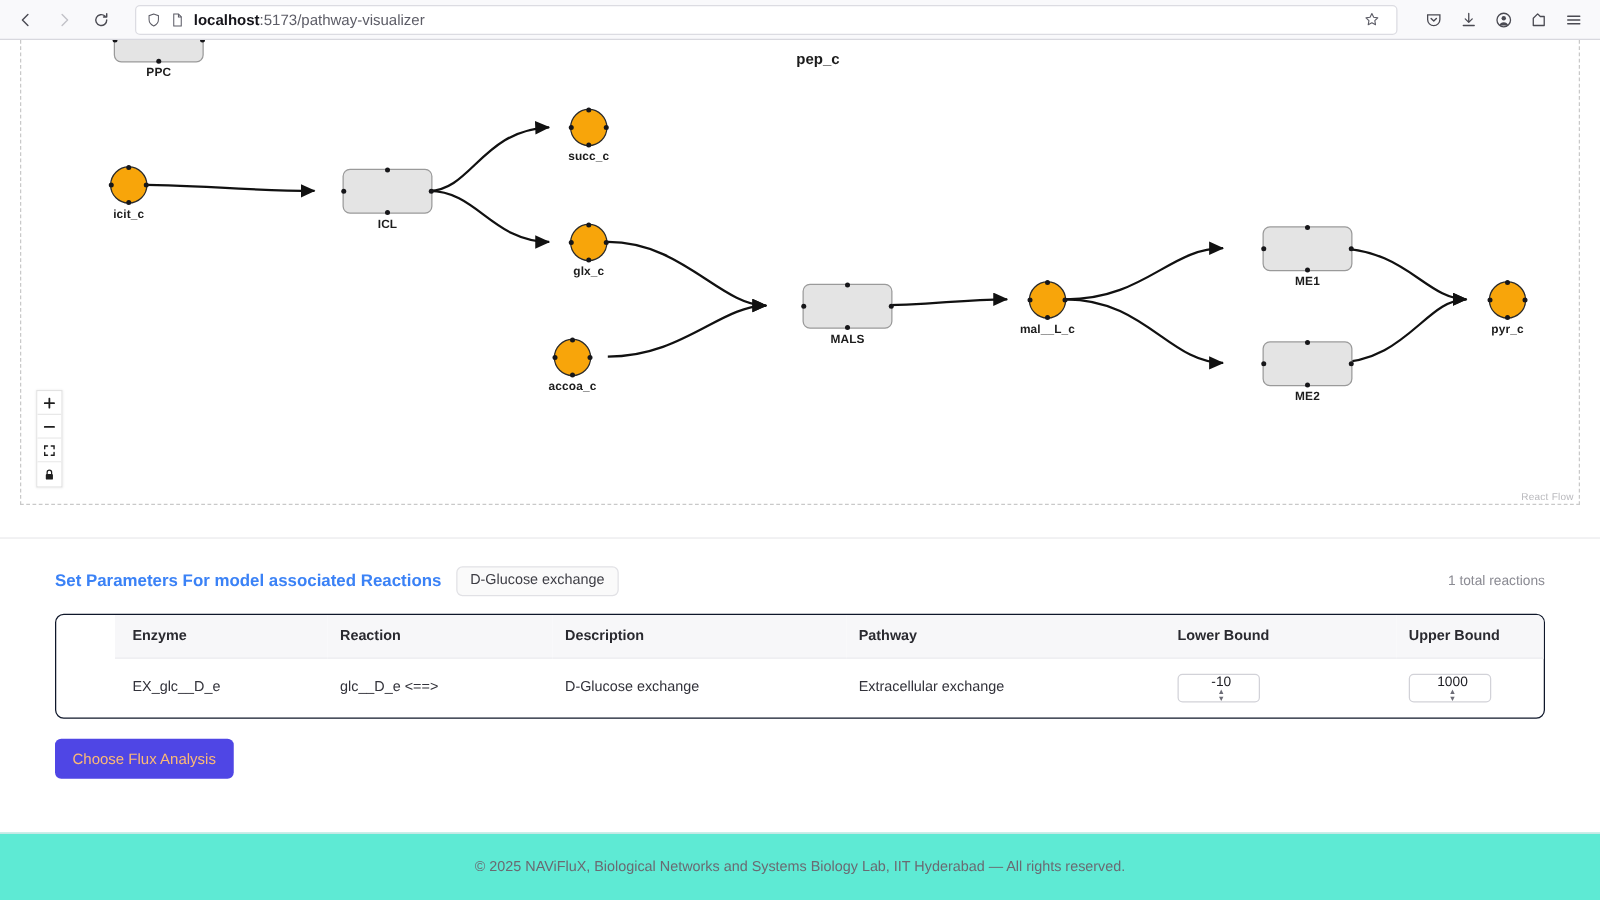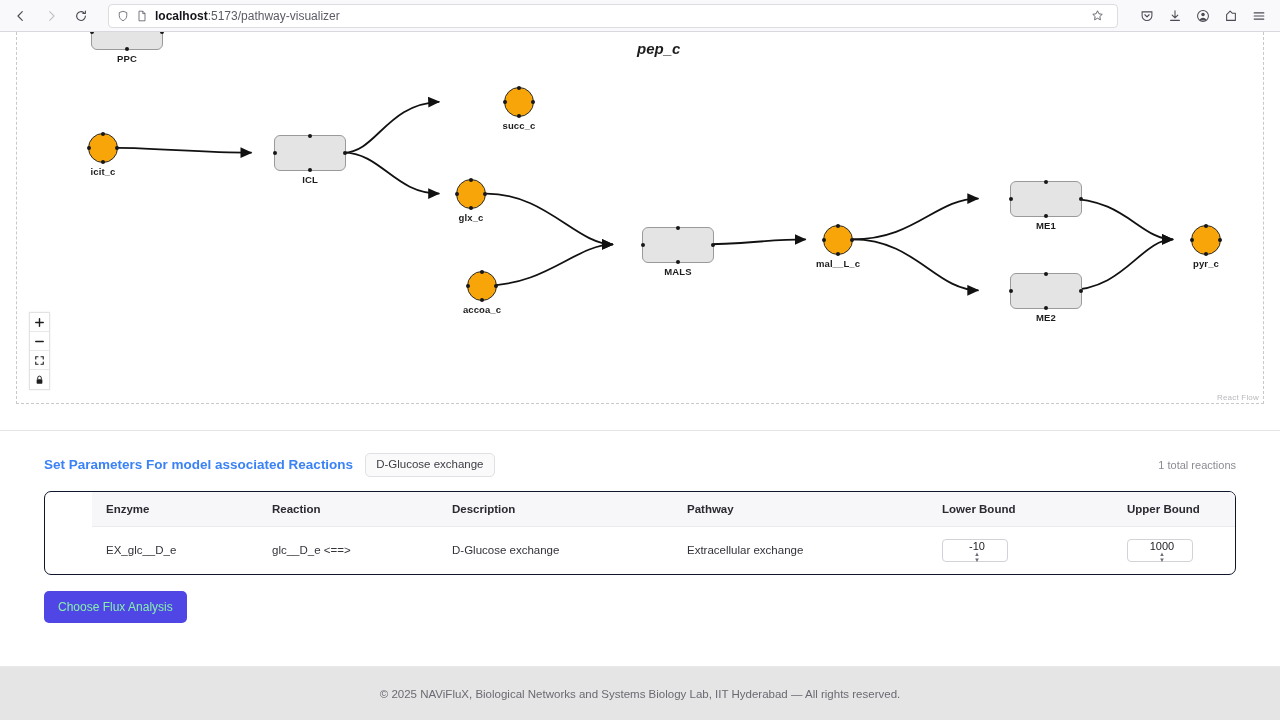--- a/index.html
+++ b/index.html
@@ -112,24 +112,23 @@
     font-size: 9.5px;
     font-weight: 700;
     color: #1c1c1c;
     letter-spacing: 0.1px;
   }
   .met-node-label  { top: 33px; }
   .rxn-node-label  { top: 39px; }
 
   .orphan-label {
     position: absolute;
-    font-size: 15px;
+    font-size: 12px;
     font-weight: 700;
     color: #1c1c1c;
-    font-style: italic;
   }
 
   
   .rf-controls {
     position: absolute;
     left: 12px; bottom: 13px;
     width: 21px;
     background: #fefefe;
     border: 1px solid #e2e2e2;
     box-shadow: 0 0 2px rgba(0,0,0,0.08);
@@ -241,35 +240,35 @@
     align-items: center; justify-content: center;
     gap: 1px;
     color: #6c6c76;
   }
   .spin .arrow { font-size: 6px; line-height: 5px; }
 
   .flux-btn {
     margin-top: 16px;
     display: inline-block;
     background: #4f46e5;
-    color: #86efac;
+    color: #fdba74;
     font-size: 12px;
     padding: 9px 14px;
     border: none;
     border-radius: 5px;
     font-family: "Liberation Sans", sans-serif;
     cursor: pointer;
   }
 
   
   .footer {
     position: absolute;
     left: 0; right: 0; bottom: 0;
     height: 54px;
-    background: #e5e5e5;
+    background: #5eead4;
     border-top: 1px solid #e8e8ea;
     display: flex;
     align-items: center;
     justify-content: center;
     font-size: 11.5px;
     color: #6a6a72;
   }
 </style>
 </head>
 <body>
@@ -400,41 +399,41 @@
       <div class="node" style="left:257px; top:103px;">
         <div class="rxn-node">
           <span class="handle h-top"></span>
           <span class="handle h-bottom"></span>
           <span class="handle h-left"></span>
           <span class="handle h-right"></span>
         </div>
         <div class="node-label rxn-node-label">ICL</div>
       </div>
 
-      <div class="node" style="left:439px; top:55px;margin-left:48px;">
+      <div class="node" style="left:439px; top:55px;">
         <div class="met-node">
           <span class="handle h-top"></span>
           <span class="handle h-bottom"></span>
           <span class="handle h-left"></span>
           <span class="handle h-right"></span>
         </div>
         <div class="node-label met-node-label">succ_c</div>
       </div>
 
       <div class="node" style="left:439px; top:147px;">
         <div class="met-node">
           <span class="handle h-top"></span>
           <span class="handle h-bottom"></span>
           <span class="handle h-left"></span>
           <span class="handle h-right"></span>
         </div>
         <div class="node-label met-node-label">glx_c</div>
       </div>
 
-      <div class="node" style="left:450px; top:239px;">
+      <div class="node" style="left:426px; top:239px;">
         <div class="met-node">
           <span class="handle h-top"></span>
           <span class="handle h-bottom"></span>
           <span class="handle h-left"></span>
           <span class="handle h-right"></span>
         </div>
         <div class="node-label met-node-label">accoa_c</div>
       </div>
 
       <div class="node" style="left:625px; top:195px;">

